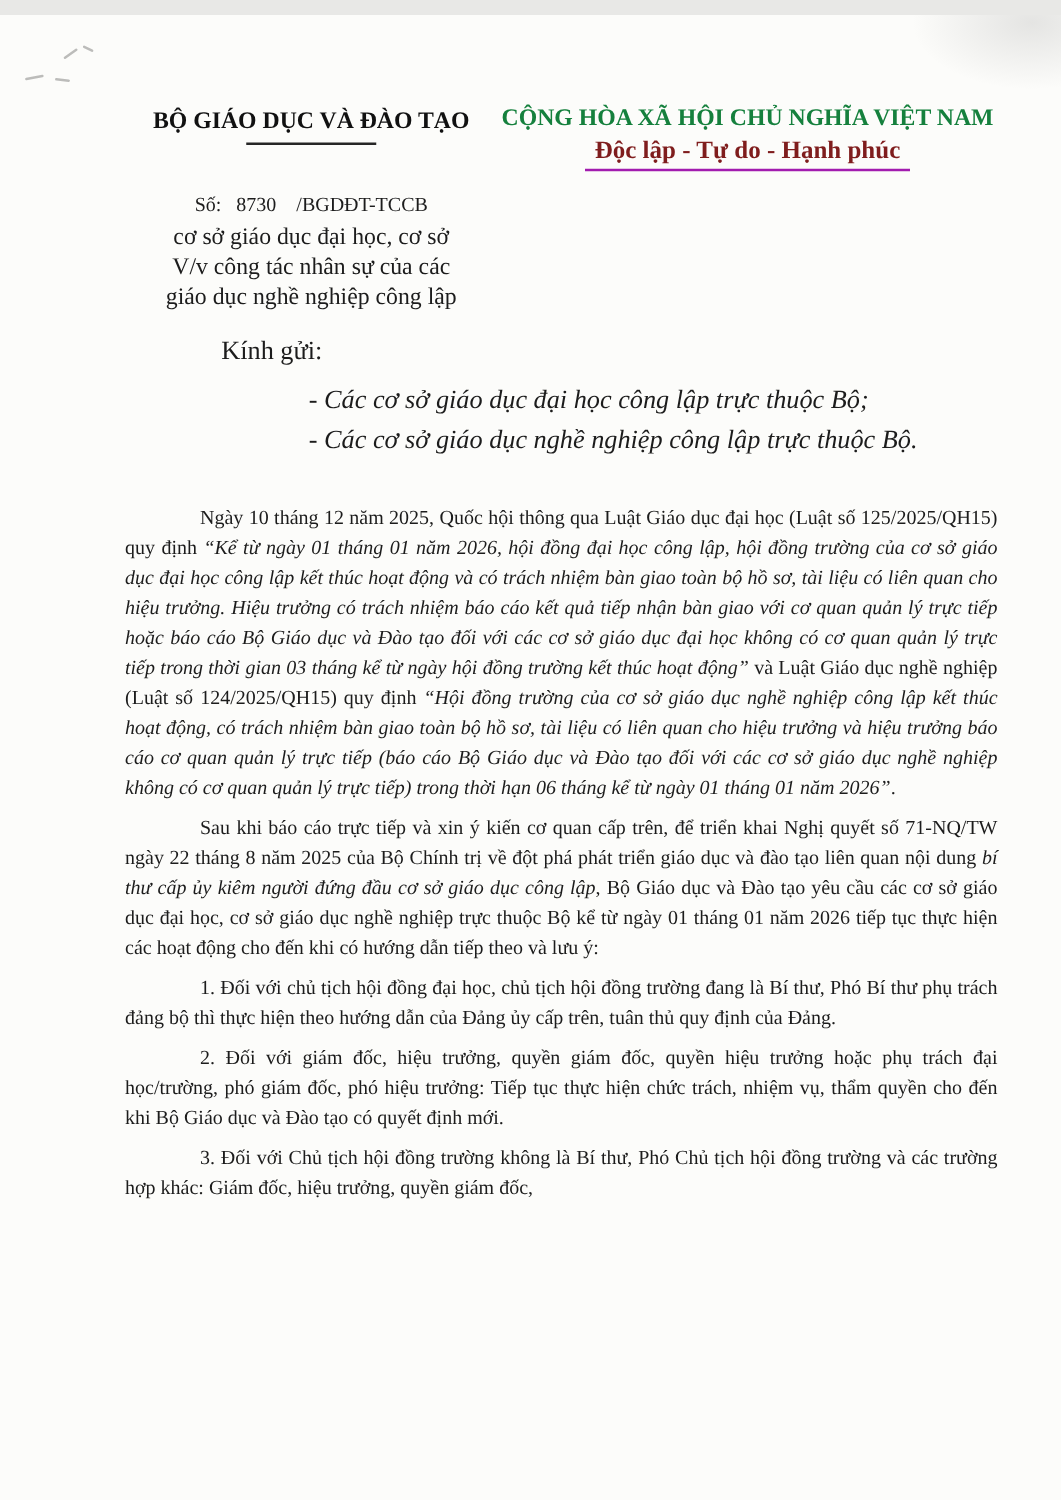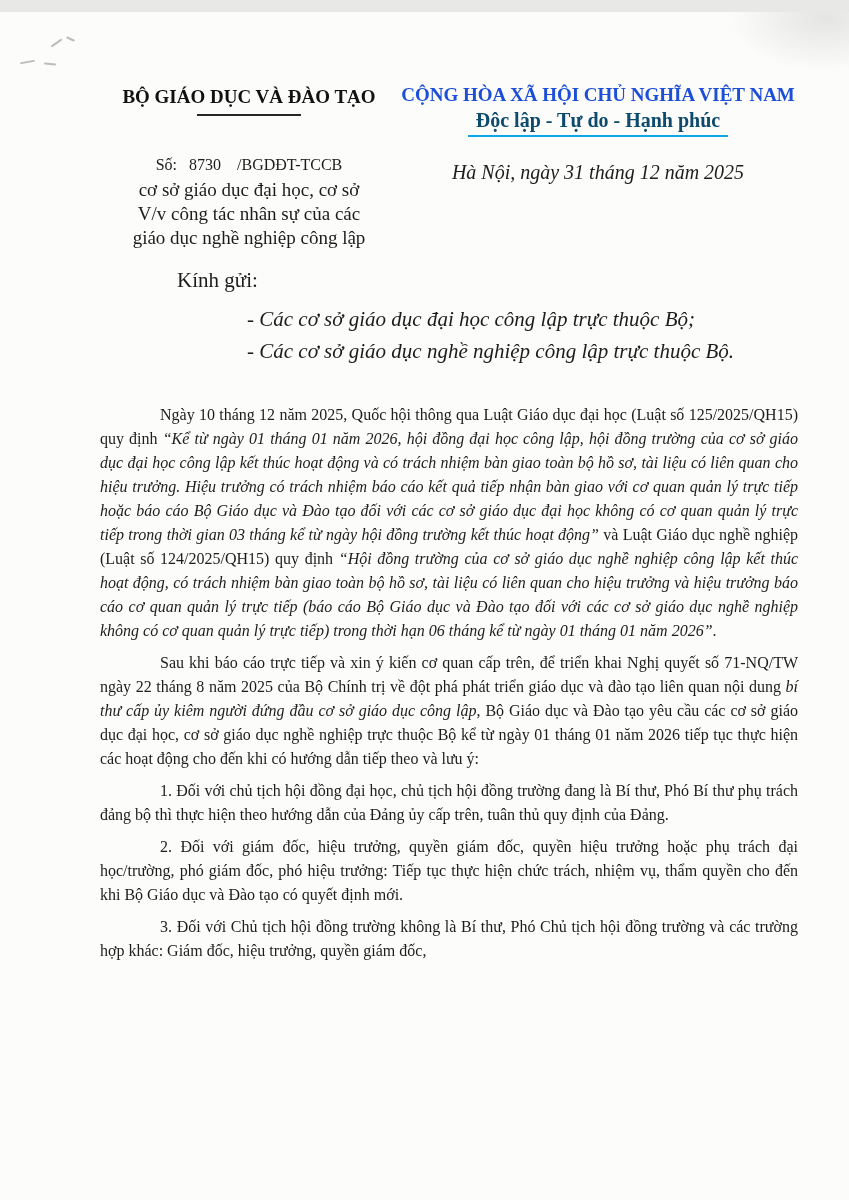--- a/index.html
+++ b/index.html
@@ -19,23 +19,23 @@
   .m4{left:44px;top:51px;width:12px;height:2px;transform:rotate(6deg);}
 
   .hdr-left{position:absolute;left:103px;top:74px;width:292px;text-align:center;}
   .org{font-weight:bold;font-size:19px;white-space:nowrap;color:#111;}
   .org-underline{width:104px;height:2px;background:#262626;margin:6px auto 0;}
   .doc-number{margin-top:40px;font-size:16px;white-space:nowrap;}
   .doc-number .num{margin:0 16px 0 12px;}
   .subject{margin-top:4px;font-size:19px;line-height:24px;}
 
   .hdr-right{position:absolute;left:398px;top:72px;width:400px;text-align:center;}
-  .country{font-weight:bold;font-size:19px;white-space:nowrap;color:#1d4ed8;}
+  .country{font-weight:bold;font-size:19px;white-space:nowrap;color:#15803d;}
   .motto{display:inline-block;font-weight:bold;font-size:20px;padding:1px 8px 3px;
-    border-bottom:2px solid #0ea5e9;margin-top:2px;white-space:nowrap;color:#0c4a6e;}
+    border-bottom:2px solid #a21caf;margin-top:2px;white-space:nowrap;color:#7f1d1d;}
   .place-date{margin-top:24px;font-style:italic;font-size:20px;white-space:nowrap;}
 
   .salutation{position:absolute;left:177px;top:256px;font-size:21px;}
   .kg{display:inline-block;}
   .recipients{margin:10px 0 0 70px;line-height:32px;font-size:21px;white-space:nowrap;font-style:italic;}
 
   .body{position:absolute;left:100px;top:391px;width:698px;
     font-size:16px;line-height:24px;text-align:justify;}
   .body p{margin:0 0 8px;text-indent:60px;}
   .it{font-style:italic;}
@@ -63,21 +63,20 @@
     <div class="subject">
       <div>cơ sở giáo dục đại học, cơ sở</div>
       <div>V/v công tác nhân sự của các</div>
       <div>giáo dục nghề nghiệp công lập</div>
     </div>
   </div>
 
   <div class="hdr-right">
     <div class="country">CỘNG HÒA XÃ HỘI CHỦ NGHĨA VIỆT NAM</div>
     <div><span class="motto">Độc lập - Tự do - Hạnh phúc</span></div>
-    <div class="place-date">Hà Nội, ngày 31  tháng 12  năm 2025</div>
   </div>
 
   <div class="salutation">
     <span class="kg">Kính gửi:</span>
     <div class="recipients">
       <div>- Các cơ sở giáo dục đại học công lập trực thuộc Bộ;</div>
       <div>- Các cơ sở giáo dục nghề nghiệp công lập trực thuộc Bộ.</div>
     </div>
   </div>
 

